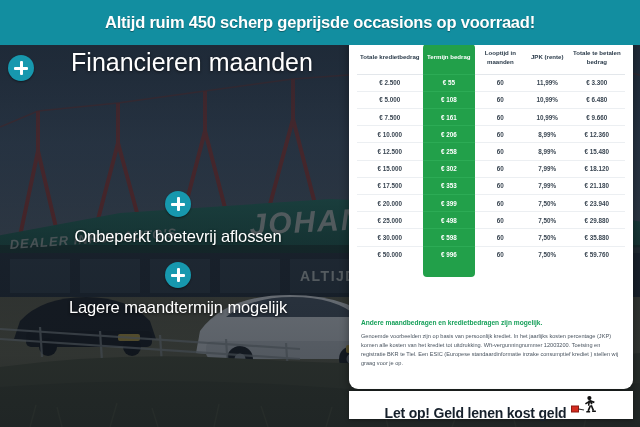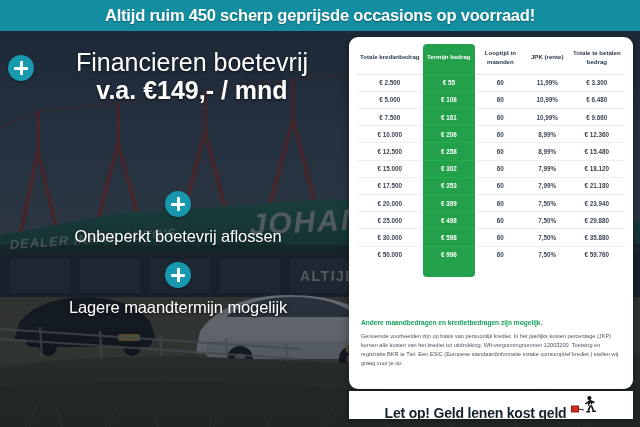--- a/index.html
+++ b/index.html
@@ -17,21 +17,21 @@
     width: 640px;
     height: 427px;
     overflow: hidden;
     background: #22313f;
   }
 
   
   .top-banner {
     position: absolute;
     left: 0; top: 0;
-    width: 640px; height: 31px;
+    width: 640px; height: 45px;
     background: #128ea0;
     display: flex;
     align-items: center;
     justify-content: center;
     z-index: 40;
   }
   .top-banner-text {
     color: #ffffff;
     font-size: 16.5px;
     font-weight: bold;
@@ -374,22 +374,21 @@
 
   <div class="top-banner">
     <span class="top-banner-text">Altijd ruim 450 scherp geprijsde occasions op voorraad!</span>
   </div>
 
   <div class="left-col">
 
     <div class="hl-badge plus-badge"></div>
 
     <div class="headline">
-      <div class="headline-l1">Financieren boetevrij</div>
-      <div class="headline-l2">v.a. €149,- / mnd</div>
+      <div class="headline-l1">Financieren maanden</div>
     </div>
 
     <div class="bullet bullet-1">
       <span class="plus-badge"></span>
       <span class="bullet-text">Onbeperkt boetevrij aflossen</span>
     </div>
 
     <div class="bullet bullet-2">
       <span class="plus-badge"></span>
       <span class="bullet-text">Lagere maandtermijn mogelijk</span>

